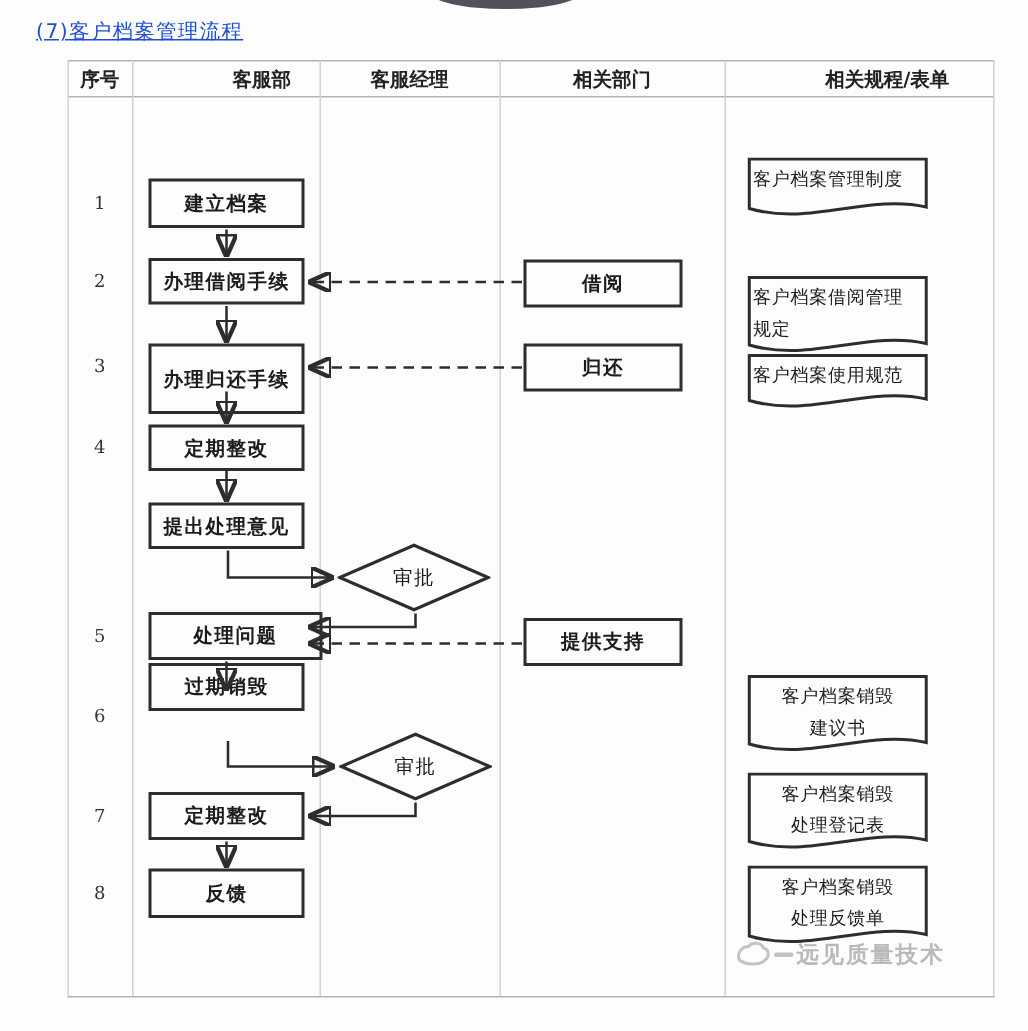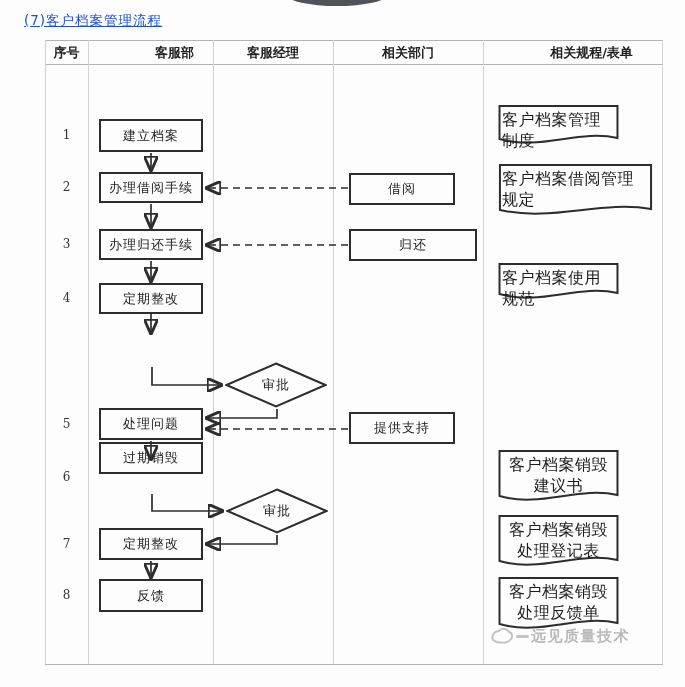--- a/index.html
+++ b/index.html
@@ -8,28 +8,28 @@
   .top-curve{position:absolute;left:287px;top:-16px;width:100px;height:22px;background:#51535b;border-radius:50%;}
   .title{position:absolute;left:24px;top:12px;font-size:13.5px;color:#1d4ed8;letter-spacing:1px;text-decoration:underline;}
   
   .hline{position:absolute;height:0;border-top:1px solid #b9b9b9;}
   .vline{position:absolute;width:0;border-left:1px solid #d2d2d2;}
   .hdr{position:absolute;top:44px;height:18px;display:flex;align-items:center;justify-content:center;
        font-size:13px;font-weight:bold;color:#222;}
   .rownum{position:absolute;left:45px;width:43px;height:18px;display:flex;align-items:center;justify-content:center;
        font-size:12px;color:#333;font-family:"DejaVu Serif","Liberation Serif",serif;}
   .pbox{position:absolute;border:2px solid #2d2d2d;background:#fdfdfd;display:flex;align-items:center;
-       justify-content:center;font-size:13px;color:#1c1c1c;letter-spacing:1px;box-sizing:border-box;}
+       justify-content:center;font-size:13px;color:#1c1c1c;letter-spacing:1px;box-sizing:border-box;font-weight:bold;}
   .diamond{position:absolute;}
   .diamond svg{position:absolute;left:0;top:0;}
   .diamond .lbl{position:absolute;left:0;top:0;right:0;bottom:0;display:flex;align-items:center;
        justify-content:center;font-size:13px;letter-spacing:1px;}
   .doc{position:absolute;}
   .doc svg{position:absolute;left:0;top:0;width:100%;height:100%;}
-  .doc .doc-lines{position:absolute;left:0;right:0;top:4px;padding:0 4px;font-size:16px;line-height:21px;
+  .doc .doc-lines{position:absolute;left:0;right:0;top:4px;padding:0 4px;font-size:12px;line-height:21px;
        color:#1c1c1c;letter-spacing:0.5px;}
   .doc.center .doc-lines{text-align:center;}
   .arrows{position:absolute;left:0;top:0;pointer-events:none;}
   .arrows path{fill:none;stroke:#2d2d2d;stroke-width:1.7;}
   .arrows path.dash{stroke-dasharray:7 5;}
   .watermark{position:absolute;left:490px;top:626px;display:flex;align-items:center;gap:2px;}
   .watermark .wm-text{font-size:15px;font-weight:bold;color:#b9b9b9;letter-spacing:1.5px;}
   .watermark .wm-dash{width:13px;height:3px;background:#c3c3c3;border-radius:2px;}
 </style>
 </head>
@@ -62,29 +62,30 @@
   <div class="rownum" style="top:178px;">2</div>
   <div class="rownum" style="top:235px;">3</div>
   <div class="rownum" style="top:289px;">4</div>
   <div class="rownum" style="top:415px;">5</div>
   <div class="rownum" style="top:468px;">6</div>
   <div class="rownum" style="top:535px;">7</div>
   <div class="rownum" style="top:586px;">8</div>
 
   <div class="pbox" style="left:99px;top:119px;width:104px;height:33px;">建立档案</div>
   <div class="pbox" style="left:99px;top:172px;width:104px;height:31px;">办理借阅手续</div>
-  <div class="pbox" style="left:99px;top:229px;width:104px;height:31px;">办理归还手续</div>
+  <div class="pbox" style="left:99px;top:229px;width:104px;height:47px;">办理归还手续</div>
   <div class="pbox" style="left:99px;top:283px;width:104px;height:31px;">定期整改</div>
-  <div class="pbox" style="left:99px;top:408px;width:104px;height:32px;">处理问题</div>
+  <div class="pbox" style="left:99px;top:335px;width:104px;height:31px;">提出处理意见</div>
+  <div class="pbox" style="left:99px;top:408px;width:116px;height:32px;">处理问题</div>
   <div class="pbox" style="left:99px;top:442px;width:104px;height:32px;">过期销毁</div>
   <div class="pbox" style="left:99px;top:528px;width:104px;height:32px;">定期整改</div>
   <div class="pbox" style="left:99px;top:579px;width:104px;height:33px;">反馈</div>
 
   <div class="pbox" style="left:349px;top:173px;width:106px;height:32px;">借阅</div>
-  <div class="pbox" style="left:349px;top:229px;width:128px;height:32px;">归还</div>
+  <div class="pbox" style="left:349px;top:229px;width:106px;height:32px;">归还</div>
   <div class="pbox" style="left:349px;top:412px;width:106px;height:32px;">提供支持</div>
 
   <div class="diamond" style="left:225px;top:362px;width:102px;height:46px;">
     <svg width="102" height="46">
       <polygon points="51,1.5 100.5,23 51,44.5 1.5,23" fill="#fdfdfd" stroke="#2d2d2d" stroke-width="2"></polygon>
     </svg>
     <div class="lbl">审批</div>
   </div>
   <div class="diamond" style="left:226px;top:488px;width:102px;height:46px;">
     <svg width="102" height="46">
@@ -94,30 +95,30 @@
   </div>
 
   <div class="doc" style="left:498px;top:105px;width:121px;height:44px;">
     <svg viewBox="0 0 120 44" preserveAspectRatio="none">
       <path d="M1.5,1 L118.5,1 L118.5,33 C80,24 42,46 1.5,34 Z" fill="#fdfdfd" stroke="#2d2d2d" stroke-width="2" vector-effect="non-scaling-stroke"></path>
     </svg>
     <div class="doc-lines">
       <div>客户档案管理制度</div>
     </div>
   </div>
-  <div class="doc" style="left:498px;top:164px;width:132px;height:56px;padding-left:23px;">
+  <div class="doc" style="left:498px;top:184px;width:121px;height:56px;">
     <svg viewBox="0 0 120 56" preserveAspectRatio="none">
       <path d="M1.5,1 L118.5,1 L118.5,45 C80,36 42,58 1.5,46 Z" fill="#fdfdfd" stroke="#2d2d2d" stroke-width="2" vector-effect="non-scaling-stroke"></path>
     </svg>
     <div class="doc-lines">
       <div>客户档案借阅管理</div>
       <div>规定</div>
     </div>
   </div>
-  <div class="doc" style="left:498px;top:236px;width:121px;height:41px;margin-top:27px;">
+  <div class="doc" style="left:498px;top:236px;width:121px;height:41px;">
     <svg viewBox="0 0 120 41" preserveAspectRatio="none">
       <path d="M1.5,1 L118.5,1 L118.5,30 C80,21 42,43 1.5,31 Z" fill="#fdfdfd" stroke="#2d2d2d" stroke-width="2" vector-effect="non-scaling-stroke"></path>
     </svg>
     <div class="doc-lines">
       <div>客户档案使用规范</div>
     </div>
   </div>
   <div class="doc center" style="left:498px;top:450px;width:121px;height:56px;">
     <svg viewBox="0 0 120 56" preserveAspectRatio="none">
       <path d="M1.5,1 L118.5,1 L118.5,45 C80,36 42,58 1.5,46 Z" fill="#fdfdfd" stroke="#2d2d2d" stroke-width="2" vector-effect="non-scaling-stroke"></path>

